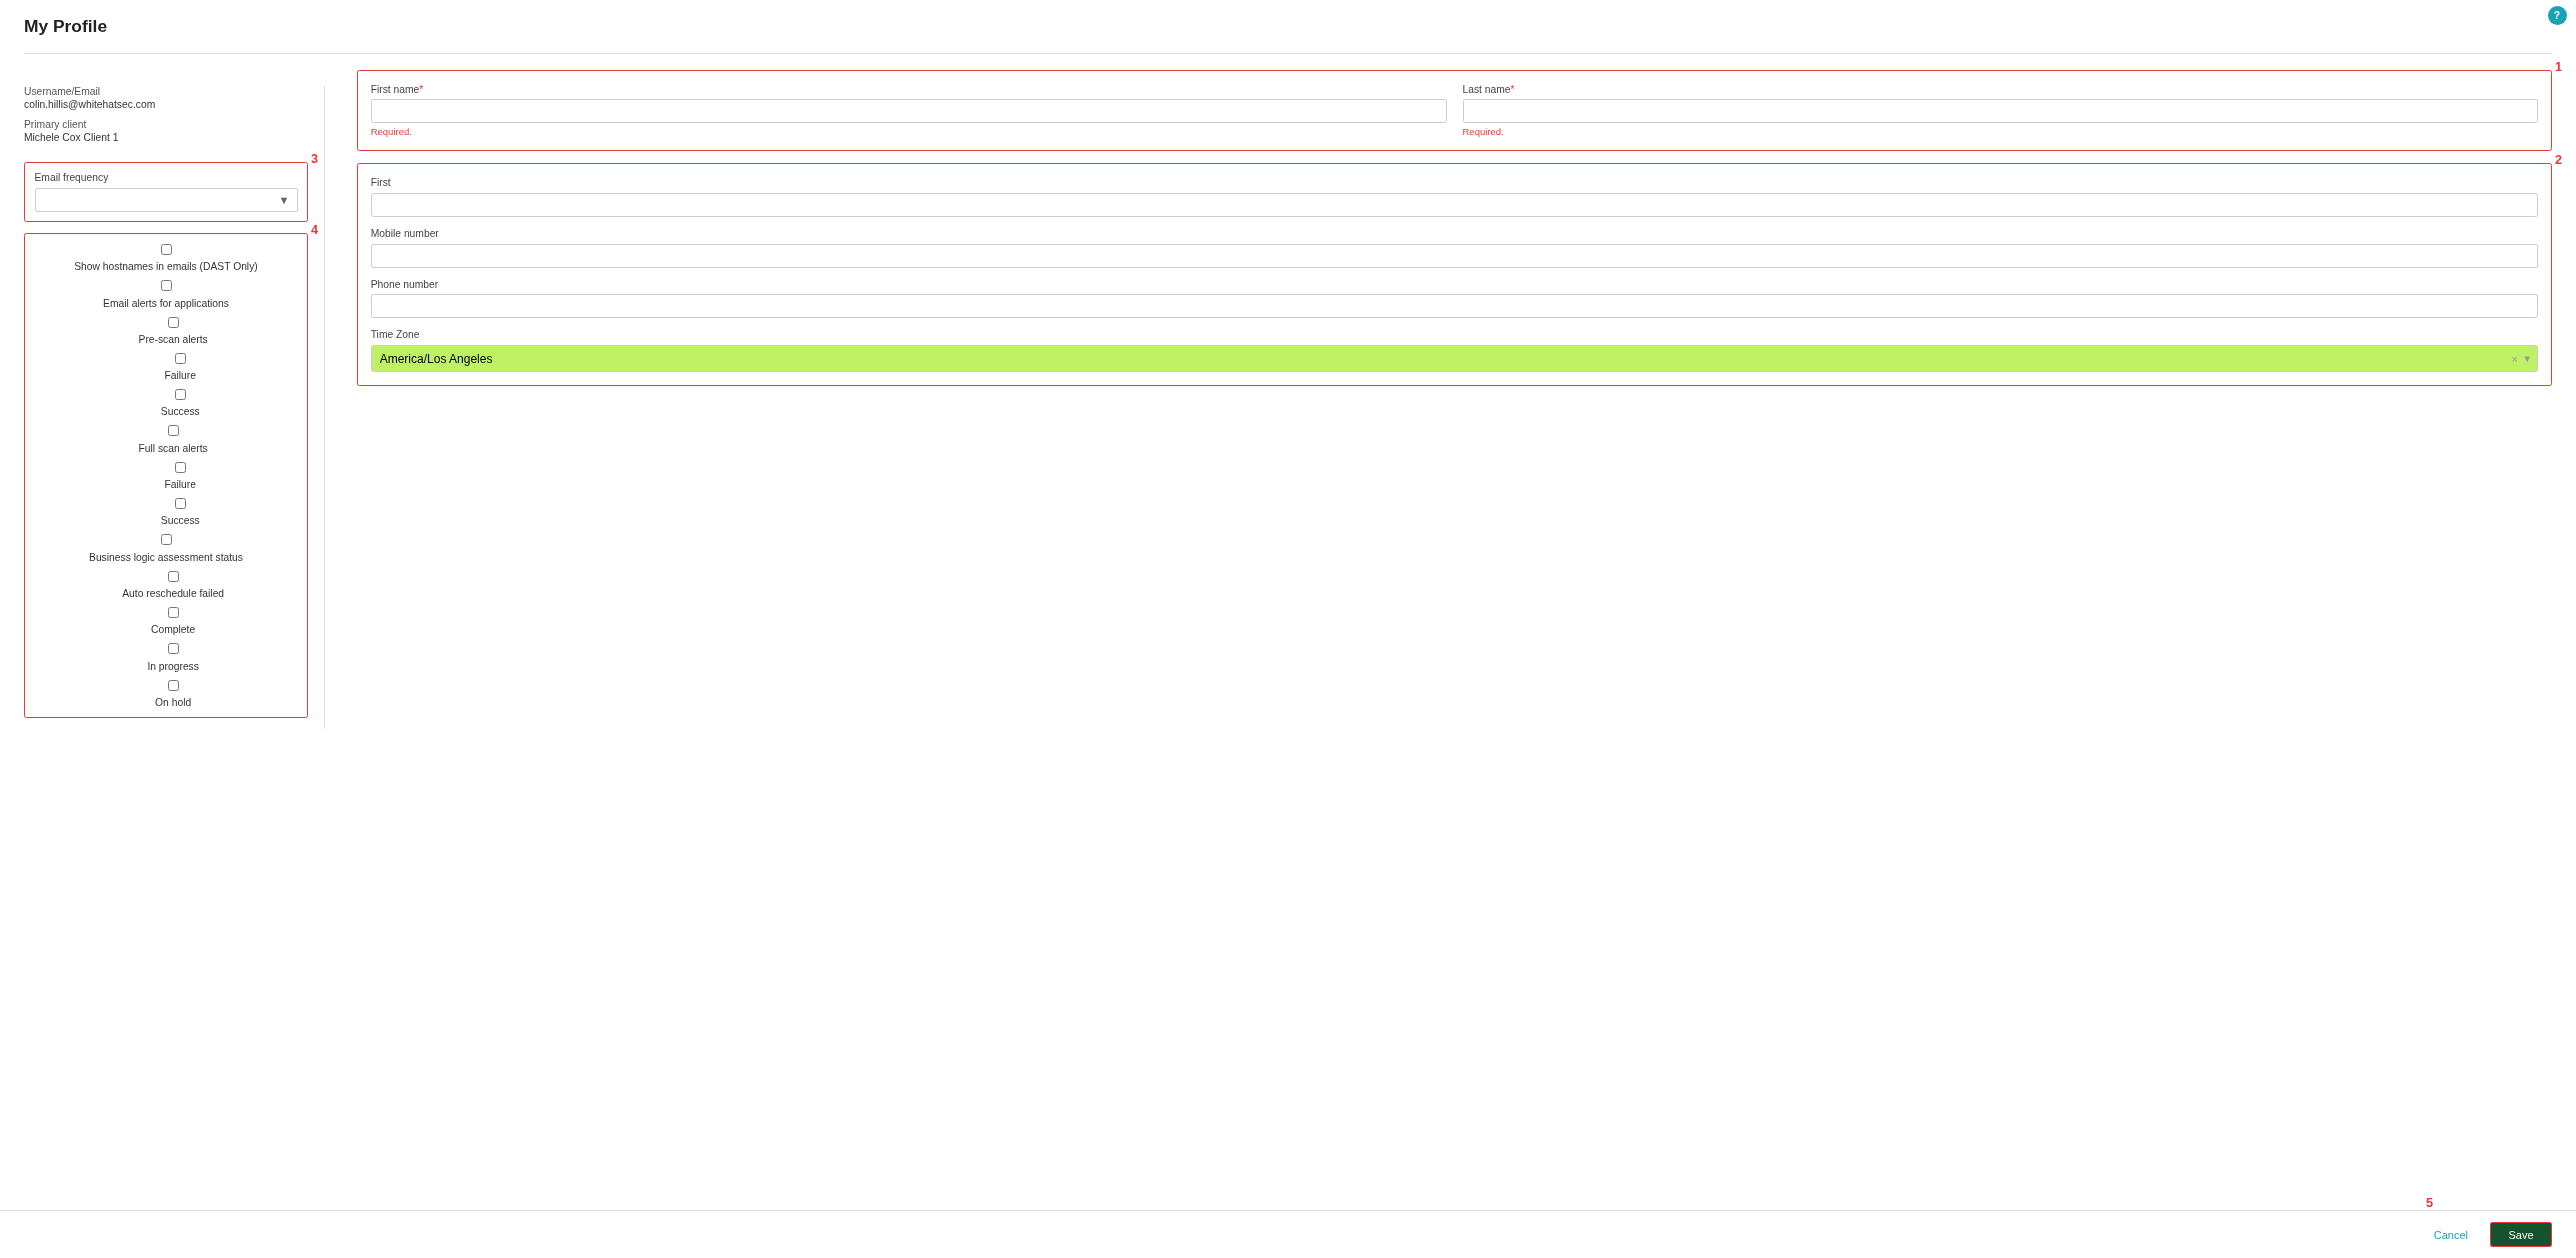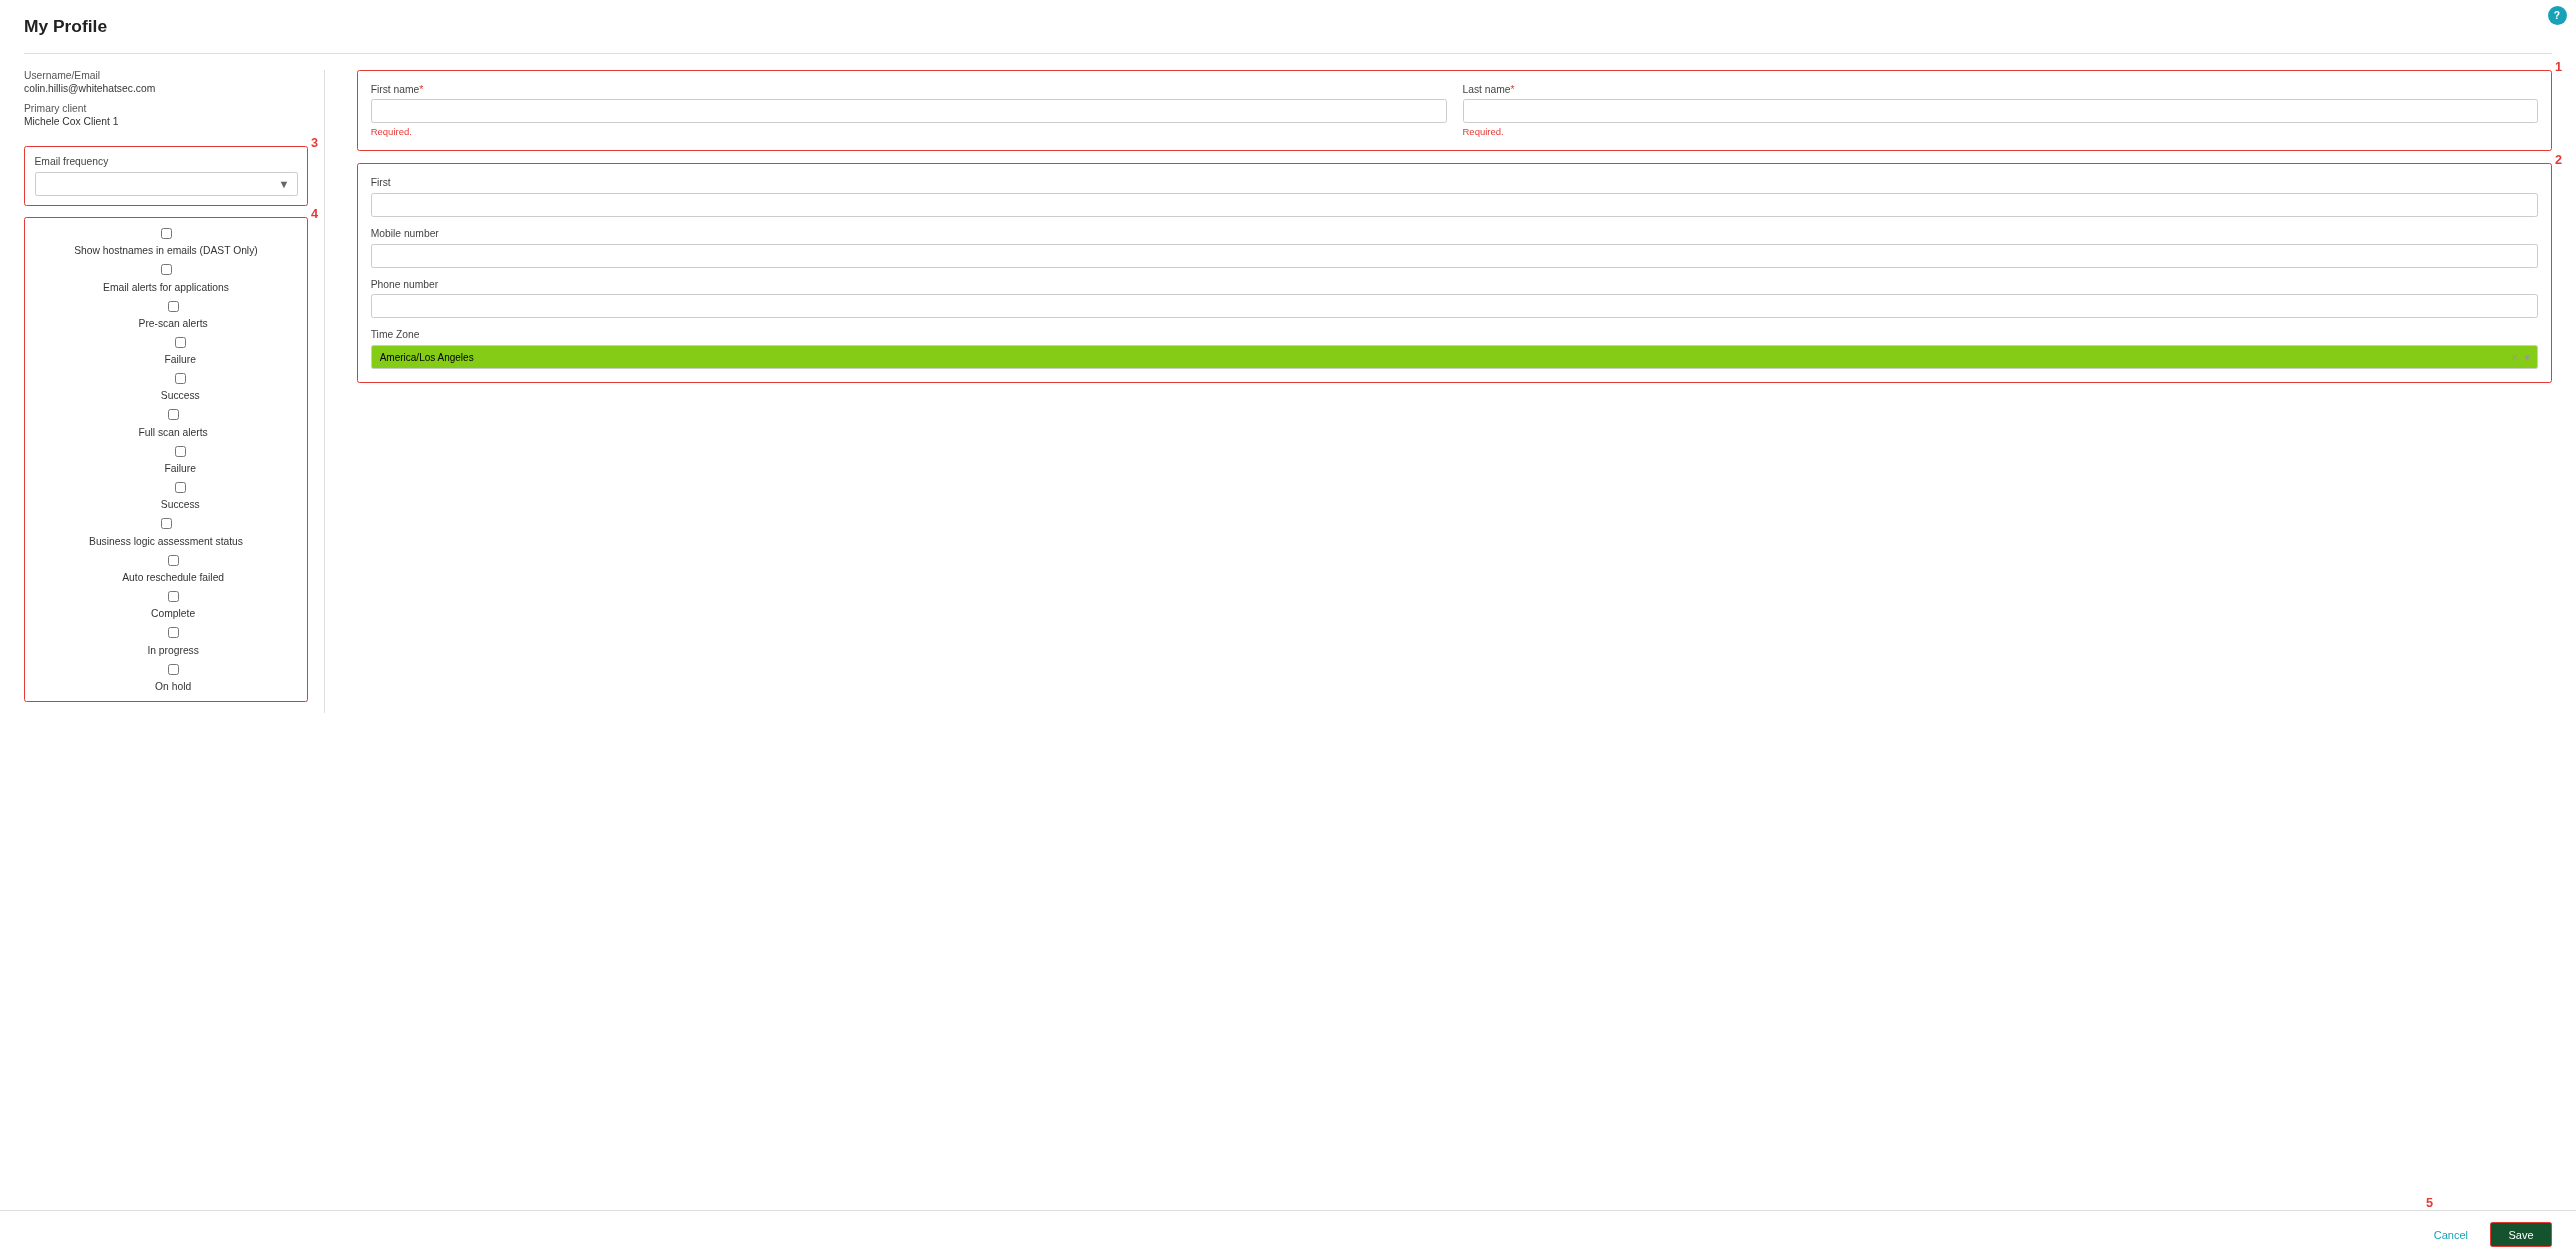--- a/index.html
+++ b/index.html
@@ -44,20 +44,21 @@
     }
     .main-layout {
       display: flex;
       gap: 0;
     }
     .left-panel {
       width: 301px;
       min-width: 301px;
       padding-right: 16px;
       border-right: 0.8px solid #ddd;
+      margin-top: 16px;
     }
     .right-panel {
       flex: 1;
       padding-left: 32px;
     }
     .user-info {
       margin-bottom: 19px;
     }
     .user-info-label {
       font-size: 10.3px;
@@ -133,22 +134,22 @@
     
     .timezone-select-wrapper {
       position: relative;
       width: 100%;
     }
     .timezone-select {
       width: 100%;
       border: 0.8px solid #ccc;
       border-radius: 2.4px;
       padding: 5.5px 40px 5.5px 8px;
-      font-size: 10px;
-      background: #84cc16;
+      font-size: 12px;
+      background: #bef264;
       appearance: none;
     }
     .timezone-controls {
       position: absolute;
       right: 6.3px;
       top: 50%;
       transform: translateY(-50%);
       display: flex;
       align-items: center;
       gap: 4.8px;

